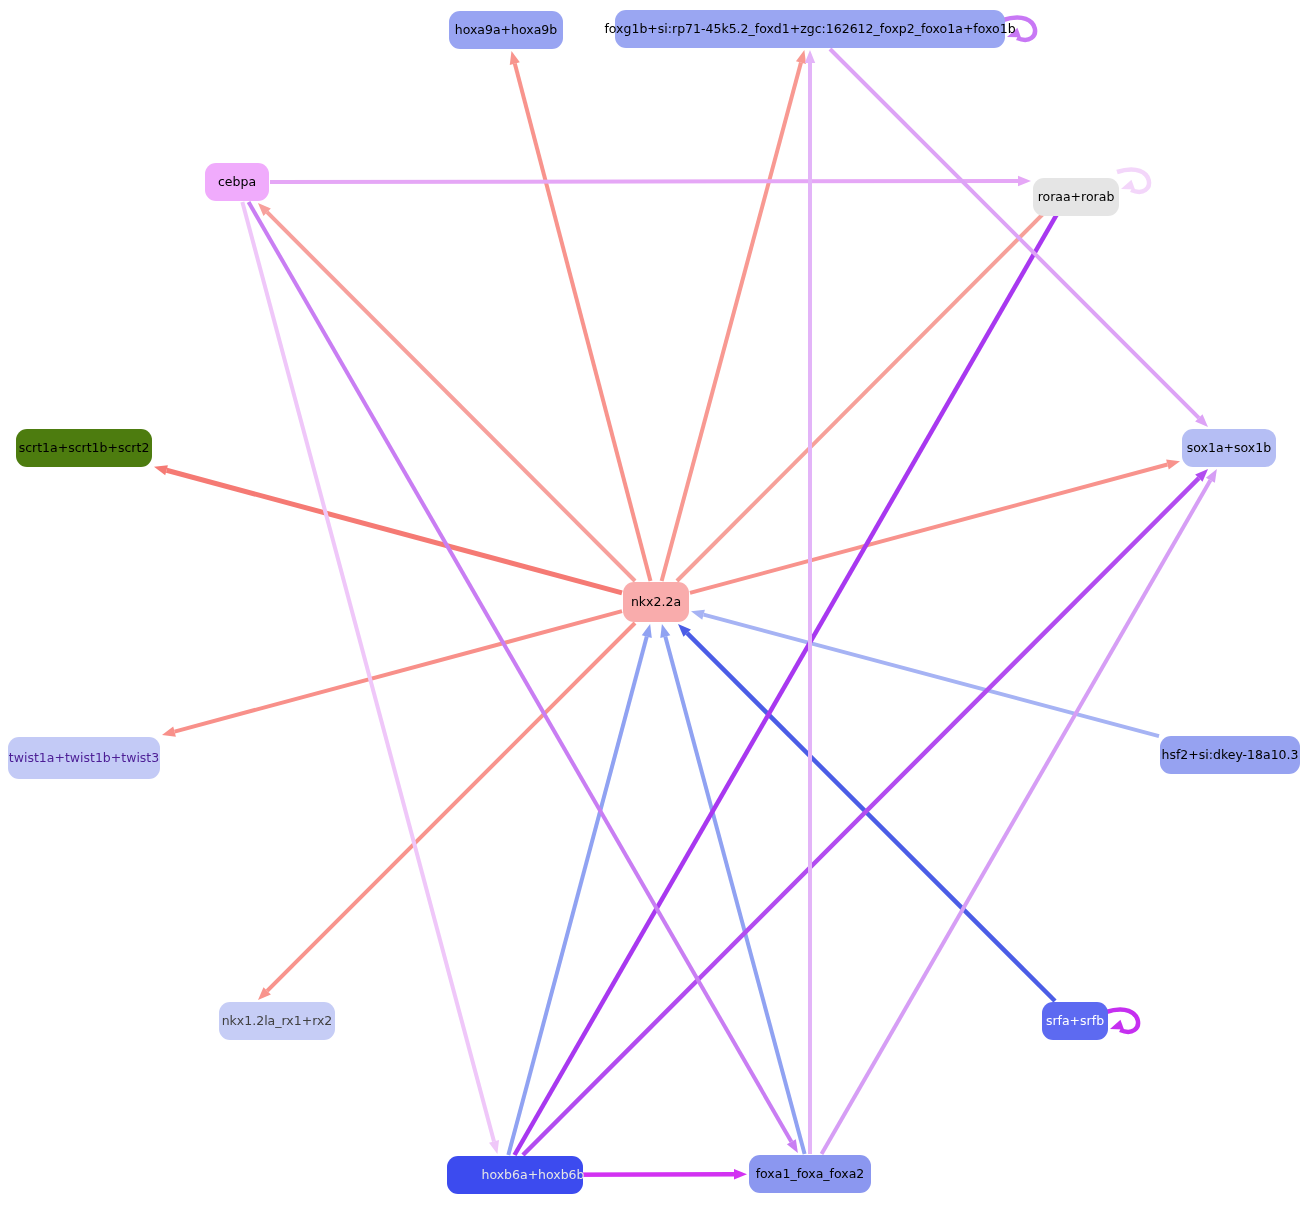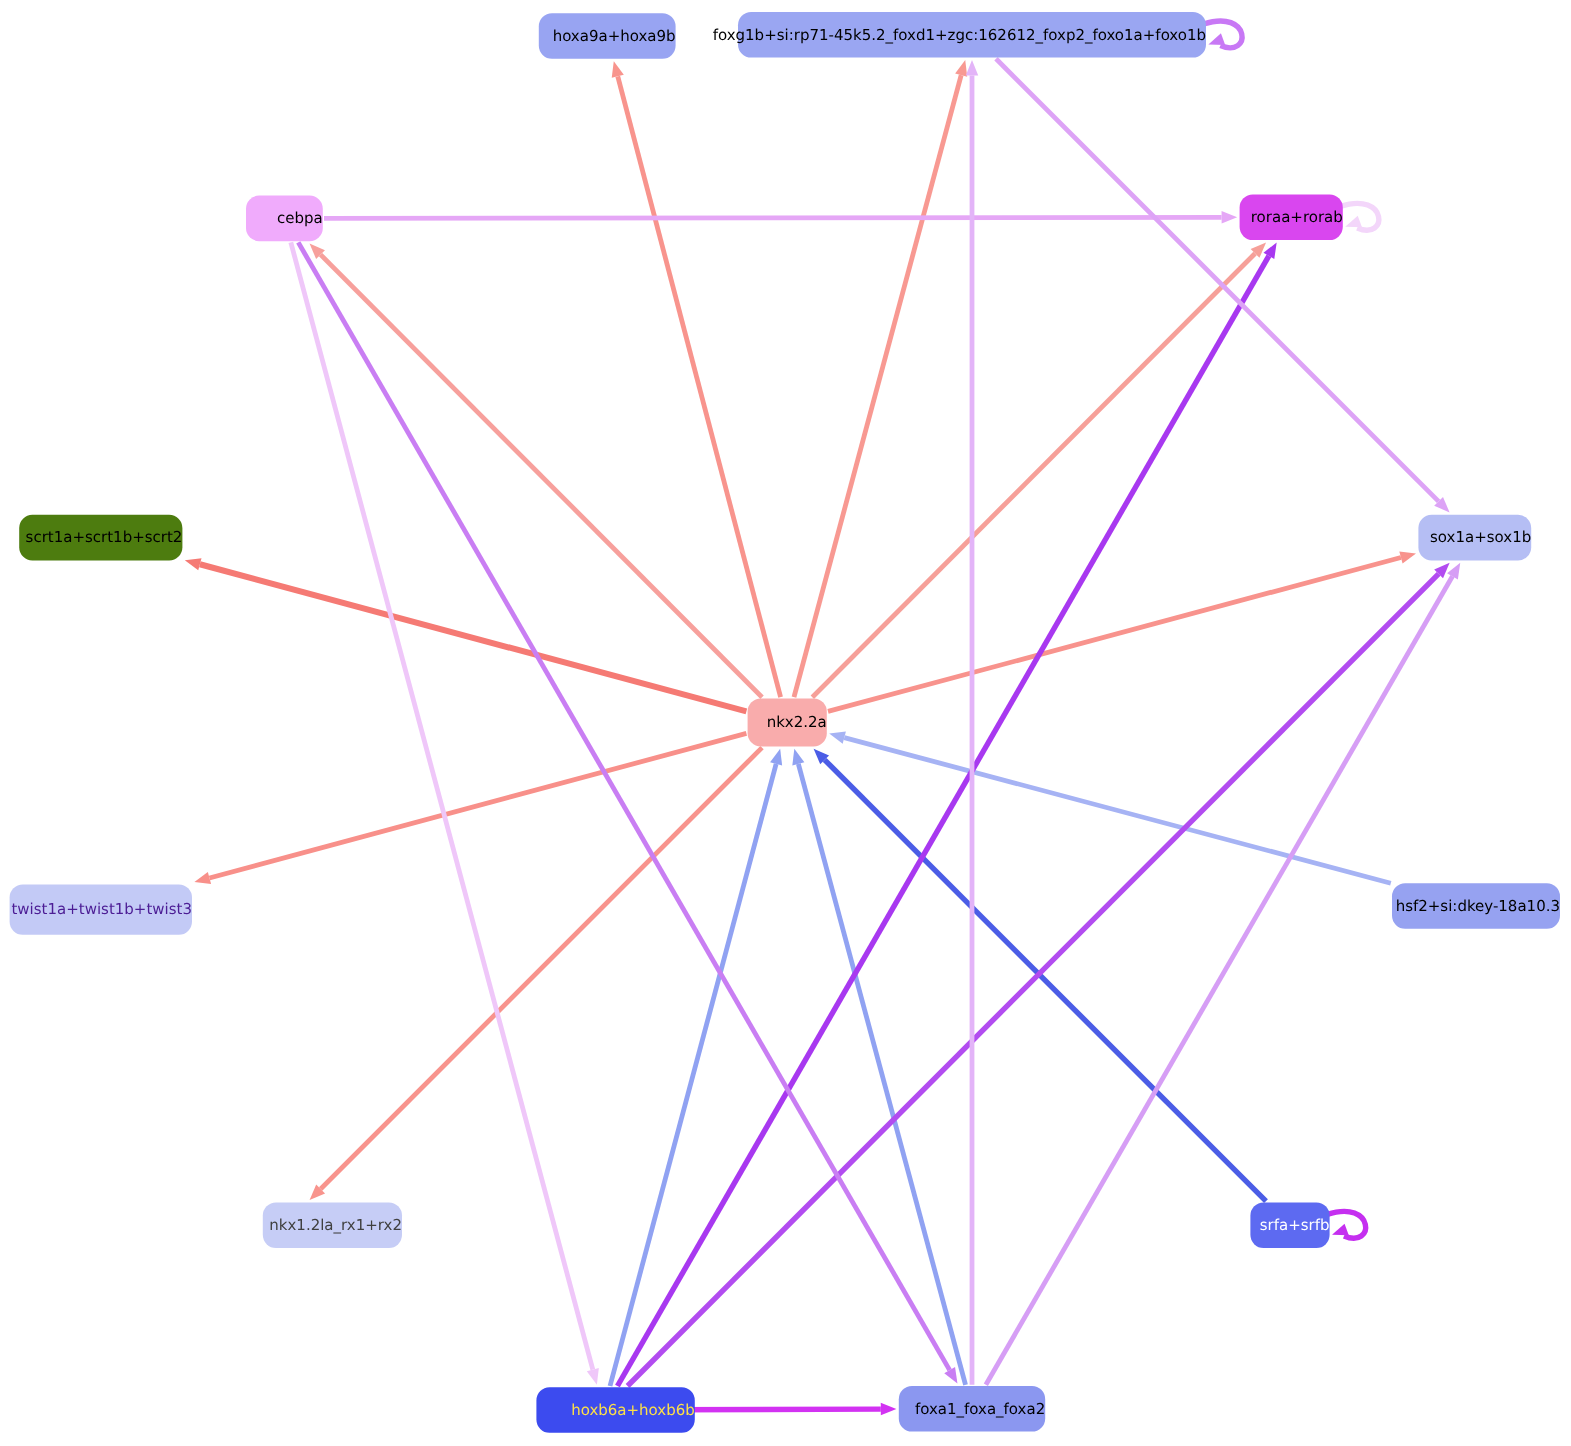--- a/index.html
+++ b/index.html
@@ -1,20 +1,20 @@
 <!DOCTYPE html>
 <html><head>
 <meta charset="utf-8">
 <style>
   html,body{margin:0;padding:0;background:#ffffff;}
   #canvas{position:relative;width:1309px;height:1205px;background:#ffffff;overflow:hidden;
           font-family:"DejaVu Sans","Liberation Sans",sans-serif;}
   #edge-layer{position:absolute;left:0;top:0;}
   #node-layer{position:absolute;left:0;top:0;width:100%;height:100%;pointer-events:none;}
-  .gnode{position:absolute;display:flex;align-items:center;justify-content:flex-end;
+  .gnode{position:absolute;display:flex;align-items:center;justify-content:center;
          border-radius:11px;font-size:12.5px;color:#000;white-space:nowrap;
          pointer-events:auto;cursor:default;line-height:1;}
 </style>
 </head>
 <body>
 
 <div id="canvas">
   <svg id="edge-layer" xmlns="http://www.w3.org/2000/svg" width="1309" height="1205">
       <polygon points="511.506993006993,51 509.77465876814057,64.89384821008562 519.8345083582279,62.255775765132654" fill="#f8948d"></polygon>
       <line x1="650.493006993007" y1="581" x2="514.8045835631842" y2="63.57481198760914" stroke="#f8948d" stroke-width="4"></line>
@@ -68,21 +68,21 @@
   <div id="node-layer">
       <div class="gnode" style="left: 449px; top: 11px; width: 114px; height: 38px; background: rgb(152, 164, 242); color: rgb(0, 0, 0);">
         <span>hoxa9a+hoxa9b</span>
       </div>
       <div class="gnode" style="left: 615px; top: 10px; width: 390px; height: 38px; background: rgb(154, 166, 242); color: rgb(0, 0, 0);">
         <span>foxg1b+si:rp71-45k5.2_foxd1+zgc:162612_foxp2_foxo1a+foxo1b</span>
       </div>
       <div class="gnode" style="left: 205px; top: 163px; width: 64px; height: 38px; background: #f0abfc; color: rgb(0, 0, 0);">
         <span>cebpa</span>
       </div>
-      <div class="gnode" style="left: 1033px; top: 162px; width: 86px; height: 38px; background: #d946ef; color: rgb(0, 0, 0);">
+      <div class="gnode" style="left: 1033px; top: 178px; width: 86px; height: 38px; background: #e5e5e5; color: rgb(0, 0, 0);">
         <span>roraa+rorab</span>
       </div>
       <div class="gnode" style="left: 16px; top: 429px; width: 136px; height: 38px; background: #4d7c0f; color: rgb(0, 0, 0);">
         <span>scrt1a+scrt1b+scrt2</span>
       </div>
       <div class="gnode" style="left: 1182px; top: 429px; width: 94px; height: 38px; background: rgb(181, 190, 244); color: rgb(0, 0, 0);">
         <span>sox1a+sox1b</span>
       </div>
       <div class="gnode" style="left: 623px; top: 582px; width: 66px; height: 40px; background: rgb(249, 172, 172); color: rgb(0, 0, 0);">
         <span>nkx2.2a</span>
@@ -92,20 +92,20 @@
       </div>
       <div class="gnode" style="left: 1160px; top: 736px; width: 140px; height: 38px; background: rgb(150, 162, 241); color: rgb(0, 0, 0);">
         <span>hsf2+si:dkey-18a10.3</span>
       </div>
       <div class="gnode" style="left: 179px; top: 1002px; width: 116px; height: 38px; background: rgb(198, 205, 246); color: #404040; margin-left: 40px;">
         <span>nkx1.2la_rx1+rx2</span>
       </div>
       <div class="gnode" style="left: 1042px; top: 1002px; width: 66px; height: 38px; background: rgb(93, 106, 241); color: rgb(255, 255, 255);">
         <span>srfa+srfb</span>
       </div>
-      <div class="gnode" style="left: 447px; top: 1156px; width: 132px; height: 38px; background: rgb(60, 75, 239); color: #fde047;">
+      <div class="gnode" style="left: 447px; top: 1156px; width: 100px; height: 38px; background: rgb(60, 75, 239); color: #e5e5e5; padding-left: 36px;">
         <span>hoxb6a+hoxb6b</span>
       </div>
       <div class="gnode" style="left: 749px; top: 1155px; width: 122px; height: 38px; background: rgb(139, 151, 240); color: rgb(0, 0, 0);">
         <span>foxa1_foxa_foxa2</span>
       </div>
     </div>
 </div>
 
 </body></html>

